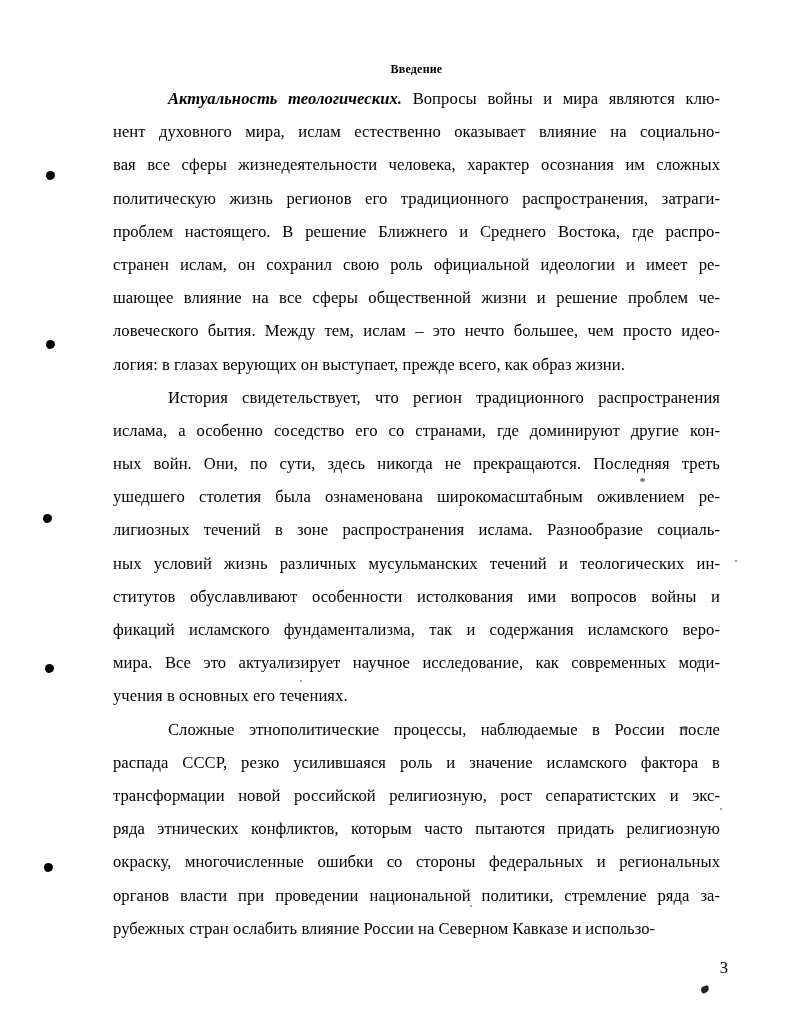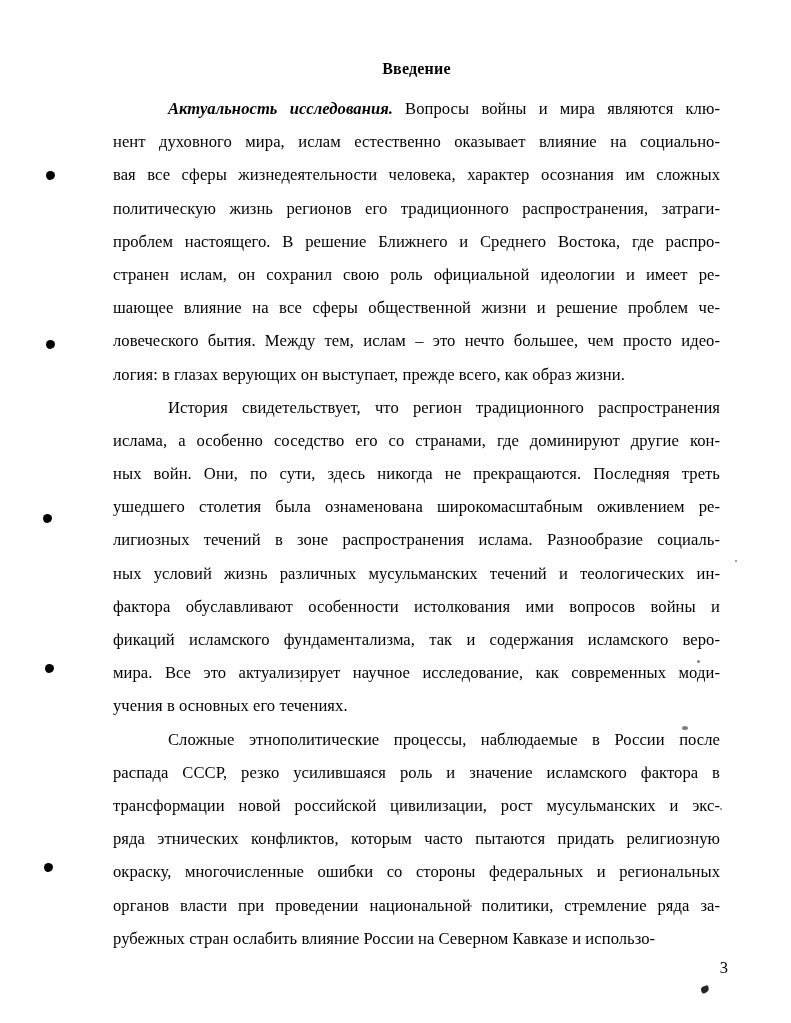--- a/index.html
+++ b/index.html
@@ -40,25 +40,25 @@
 
   
   .doc-body {
     position: absolute;
     left: 113px;
     top: 58px;
     width: 607px;
   }
 
   .doc-heading {
-    font-size: 16px;
+    font-size: 12px;
     font-weight: bold;
     text-align: center;
     letter-spacing: 0.2px;
-    margin: 0 0 12px 0;
+    margin: 0 0 2px 0;
     line-height: 22px;
   }
 
   p.para {
     margin: 0;
     font-size: 16.6px;
     line-height: 33.2px;
     text-align: justify;
     text-indent: 55px;
     letter-spacing: 0.05px;
@@ -124,46 +124,46 @@
       <div class="mark" style="top: 664px; left: 45px;"></div>
       <div class="mark" style="top: 863px; left: 44px;"></div>
     </div>
 
   <div class="doc-body">
 
     <h1 class="doc-heading">Введение</h1>
 
     <div class="para-host">
         <p class="para" style="text-indent: 0px;">
-          <span class="line indent"><span class="run-italic">Актуальность исследования.</span> Вопросы войны и мира являются клю-</span>
+          <span class="line indent"><span class="run-italic">Актуальность теологических.</span> Вопросы войны и мира являются клю-</span>
           <span class="line">нент духовного мира, ислам естественно оказывает влияние на социально-</span>
           <span class="line">вая все сферы жизнедеятельности человека, характер осознания им сложных</span>
           <span class="line">политическую жизнь регионов его традиционного распространения, затраги-</span>
           <span class="line">проблем настоящего. В решение Ближнего и Среднего Востока, где распро-</span>
           <span class="line">странен ислам, он сохранил свою роль официальной идеологии и имеет ре-</span>
           <span class="line">шающее влияние на все сферы общественной жизни и решение проблем че-</span>
           <span class="line">ловеческого бытия. Между тем, ислам – это нечто большее, чем просто идео-</span>
           <span class="line last">логия: в глазах верующих он выступает, прежде всего, как образ жизни.</span>
         </p>
         <p class="para" style="text-indent: 0px;">
           <span class="line indent">История свидетельствует, что регион традиционного распространения</span>
           <span class="line">ислама, а особенно соседство его со странами, где доминируют другие кон-</span>
           <span class="line">ных войн. Они, по сути, здесь никогда не прекращаются. Последняя треть</span>
           <span class="line">ушедшего столетия была ознаменована широкомасштабным оживлением ре-</span>
           <span class="line">лигиозных течений в зоне распространения ислама. Разнообразие социаль-</span>
           <span class="line">ных условий жизнь различных мусульманских течений и теологических ин-</span>
-          <span class="line">фактора обуславливают особенности истолкования ими вопросов войны и</span>
+          <span class="line">ститутов обуславливают особенности истолкования ими вопросов войны и</span>
           <span class="line">фикаций исламского фундаментализма, так и содержания исламского веро-</span>
           <span class="line">мира. Все это актуализирует научное исследование, как современных моди-</span>
           <span class="line last">учения в основных его течениях.</span>
         </p>
         <p class="para" style="text-indent: 0px;">
           <span class="line indent">Сложные этнополитические процессы, наблюдаемые в России после</span>
           <span class="line">распада СССР, резко усилившаяся роль и значение исламского фактора в</span>
-          <span class="line">трансформации новой российской цивилизации, рост мусульманских и экс-</span>
+          <span class="line">трансформации новой российской религиозную, рост сепаратистских и экс-</span>
           <span class="line">ряда этнических конфликтов, которым часто пытаются придать религиозную</span>
           <span class="line">окраску, многочисленные ошибки со стороны федеральных и региональных</span>
           <span class="line">органов власти при проведении национальной политики, стремление ряда за-</span>
           <span class="line last">рубежных стран ослабить влияние России на Северном Кавказе и использо-</span>
         </p>
       </div>
 
   </div>
 
   <div class="page-number">3</div>

